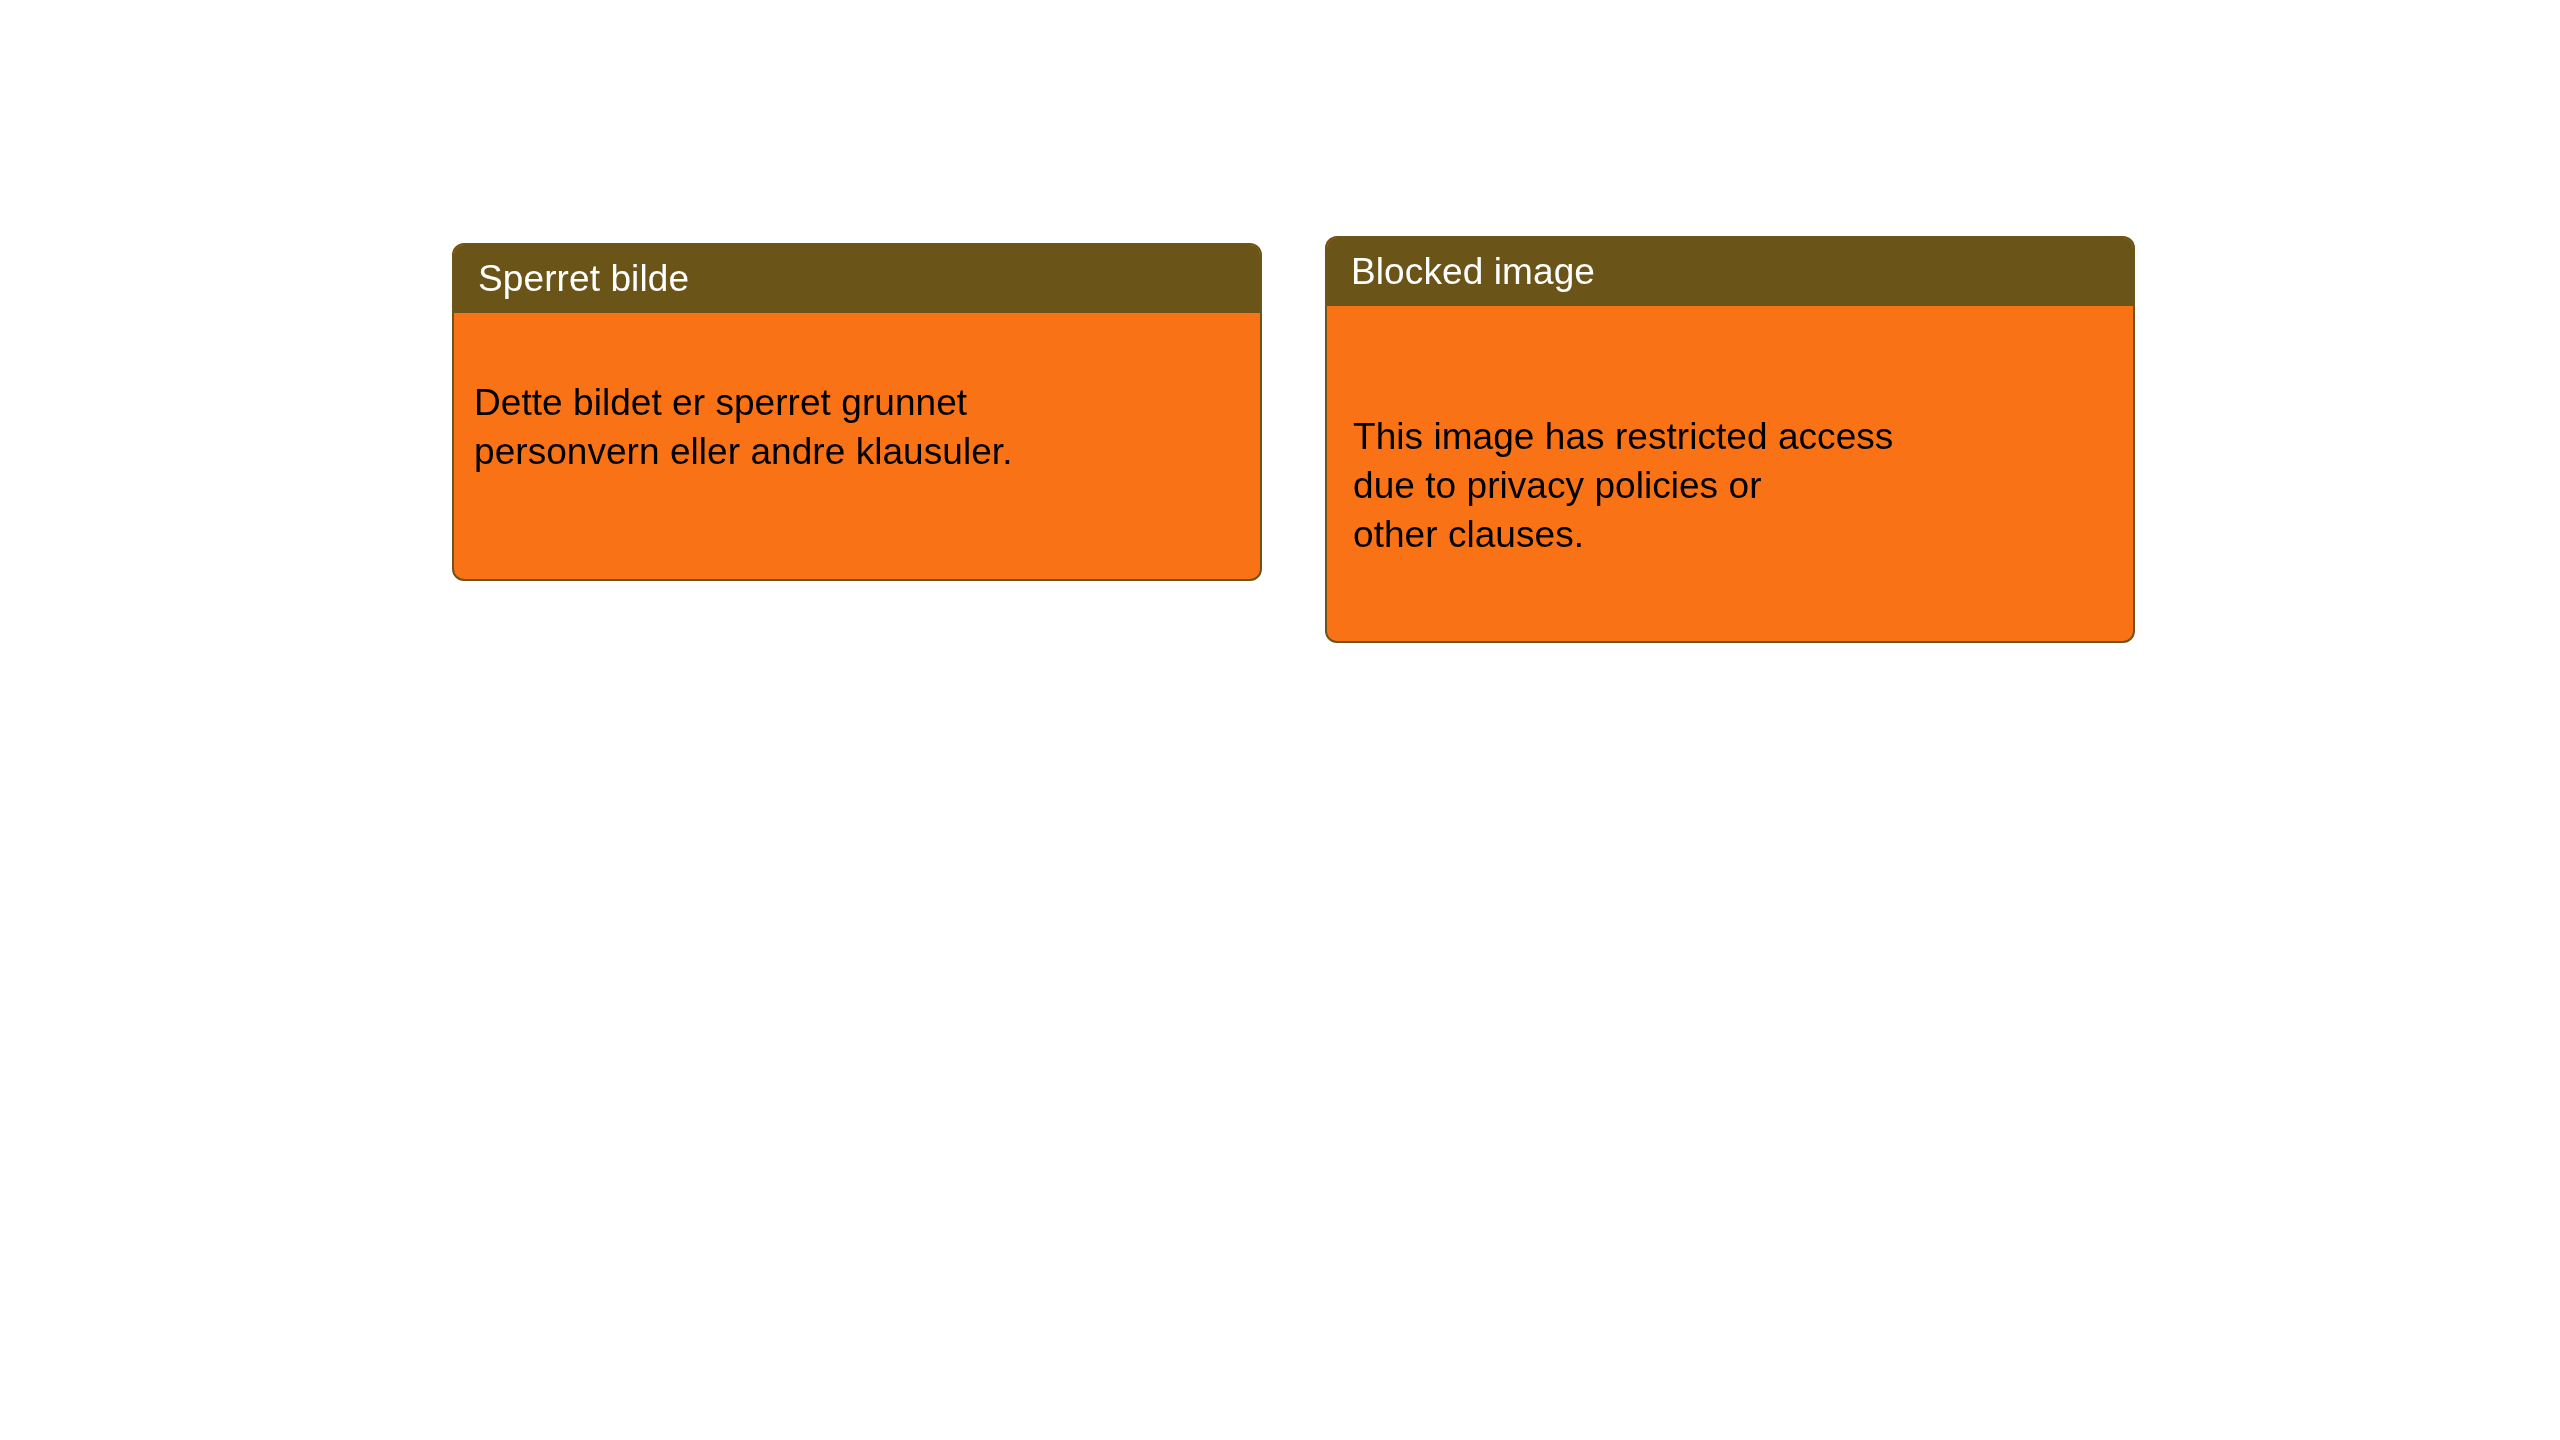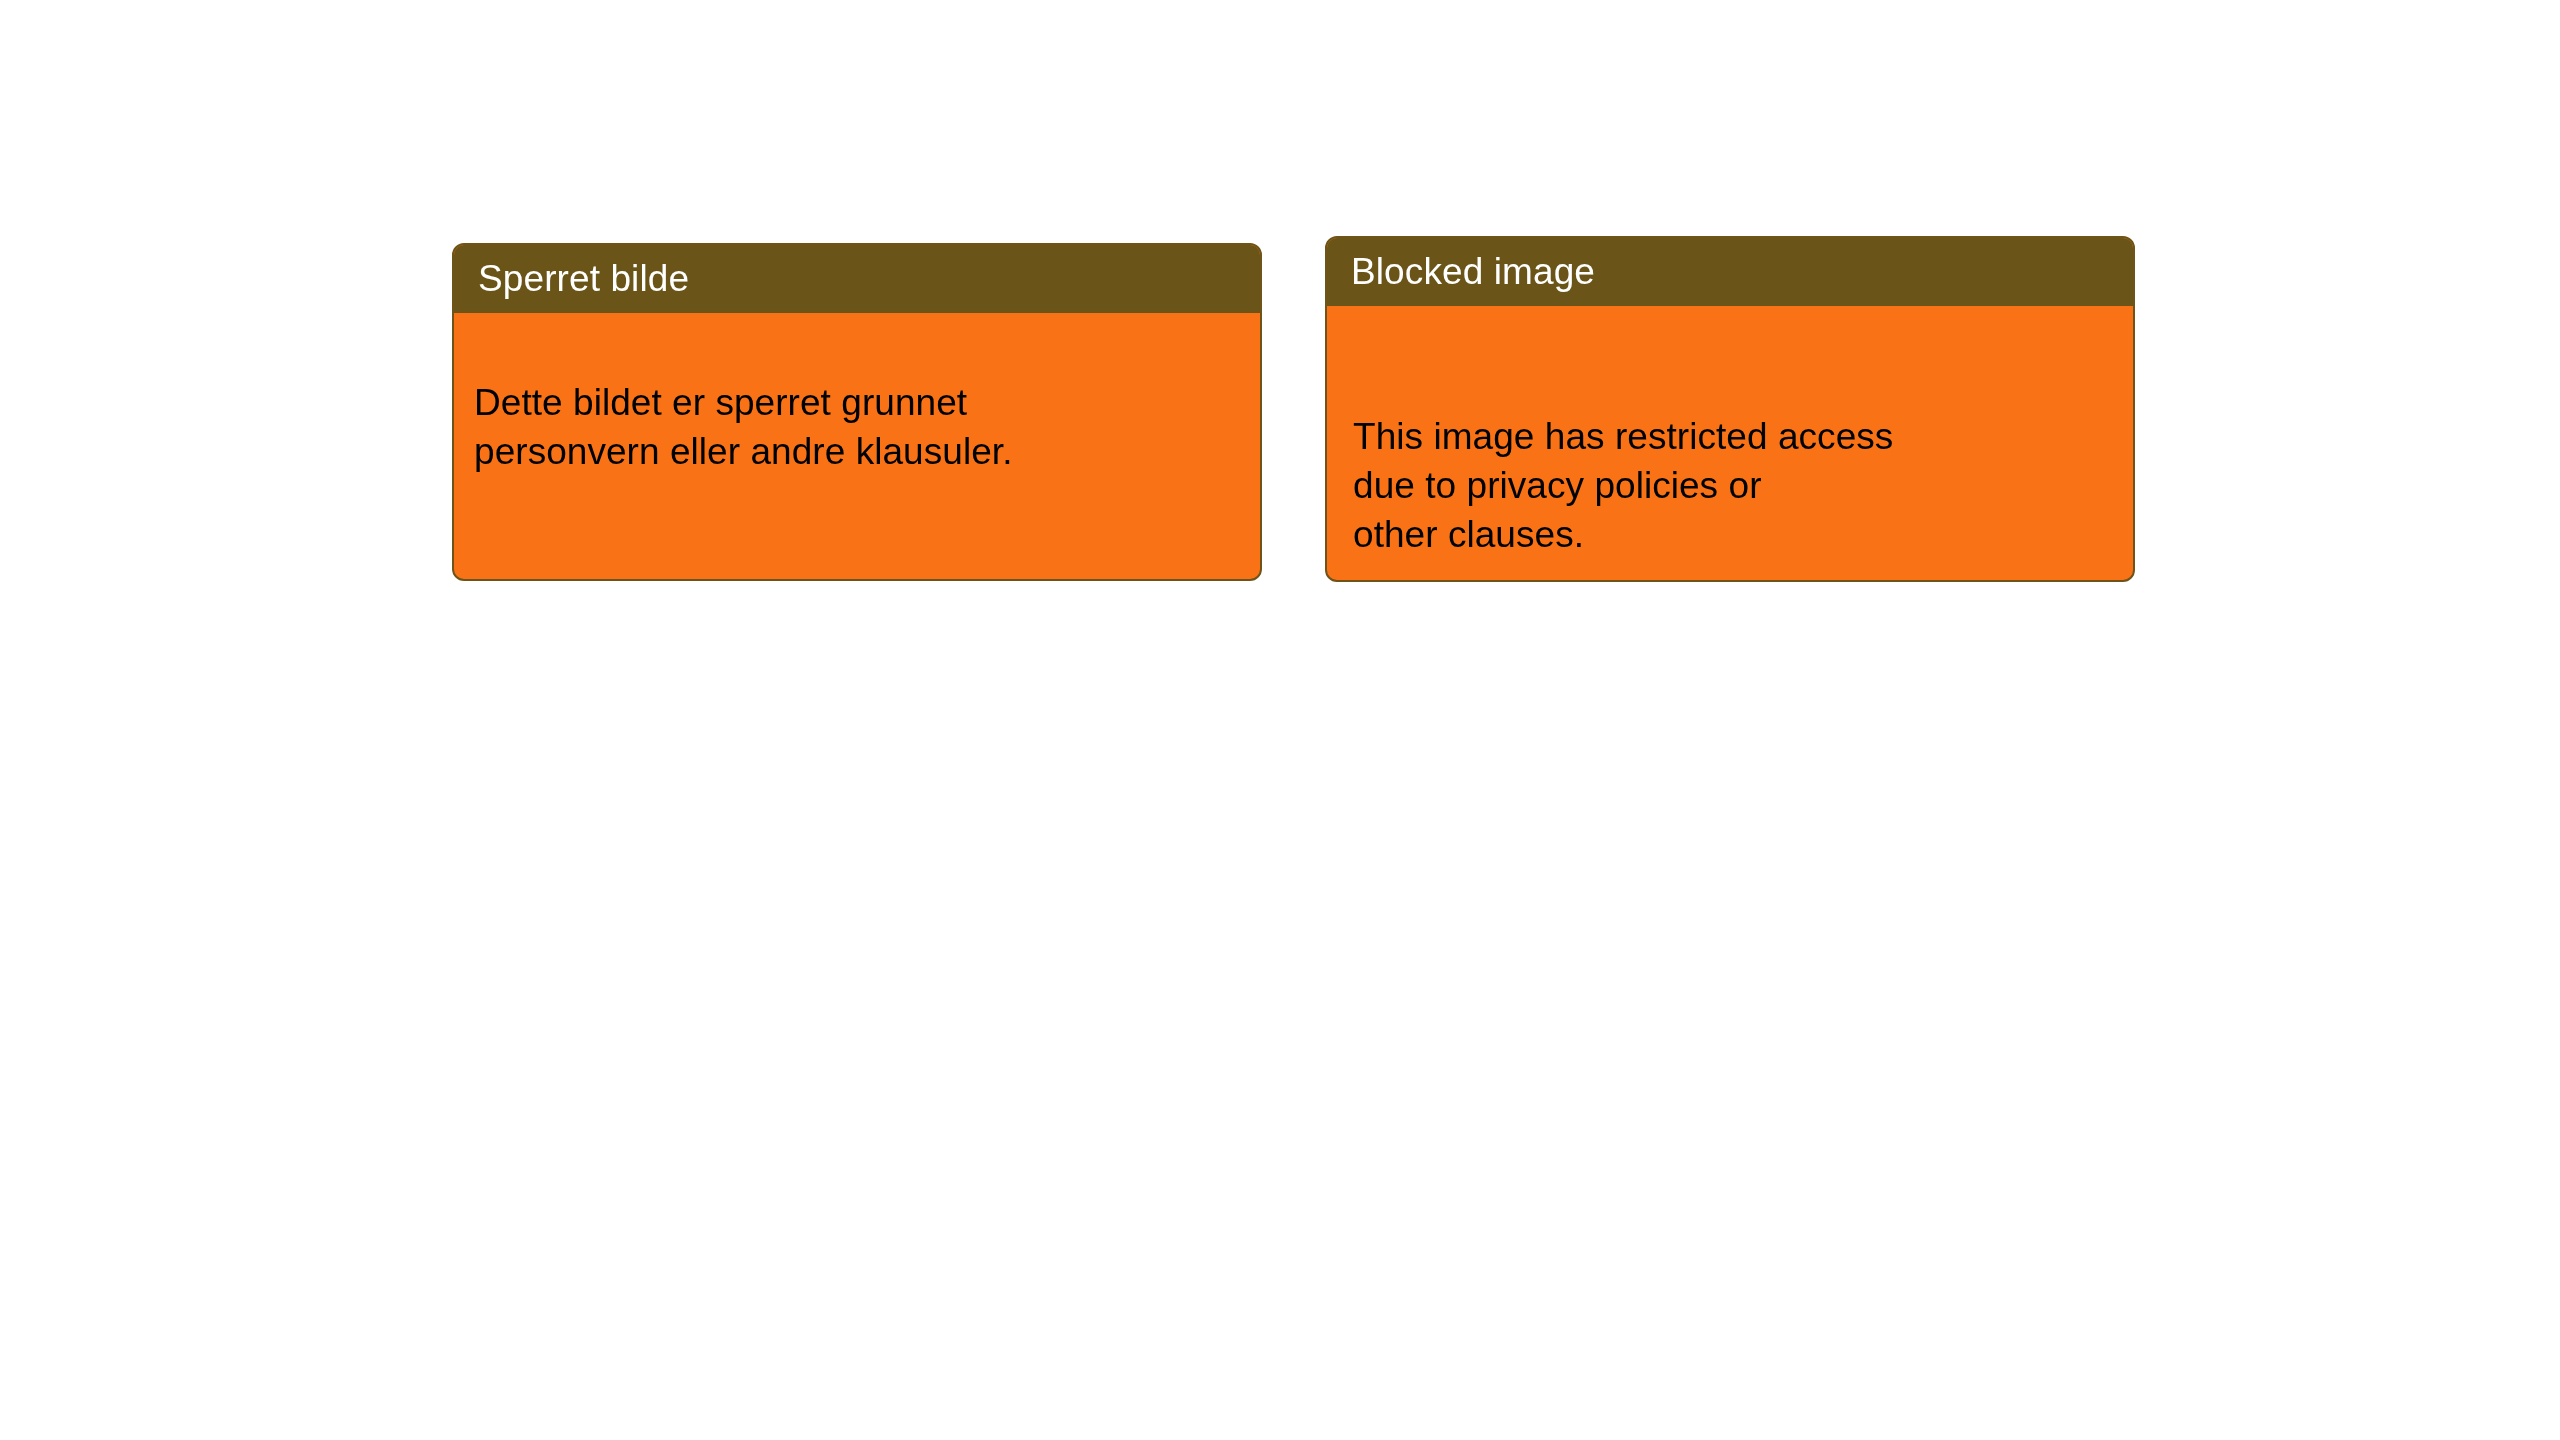--- a/index.html
+++ b/index.html
@@ -74,21 +74,21 @@
   }
   #card-blocked-image-no .card-body {
     padding: 28px 26px 0 20px;
   }
 
   
   #card-blocked-image-en {
     left: 1325px;
     top: 236px;
     width: 810px;
-    height: 346px;
+    height: 407px;
   }
   #card-blocked-image-en .card-header {
     height: 68px;
     padding: 0 0 0 24px;
   }
   #card-blocked-image-en .card-body {
     padding: 28px 26px 0 26px;
     margin-top: 41px;
   }
 </style>

